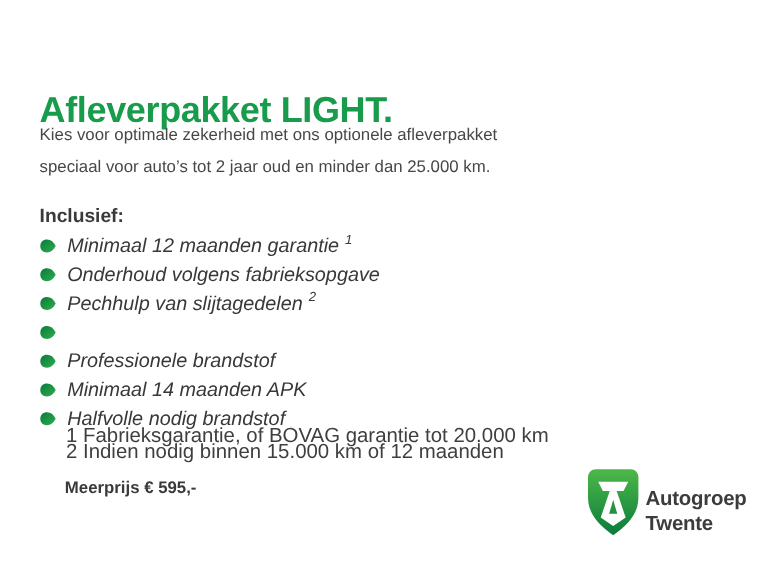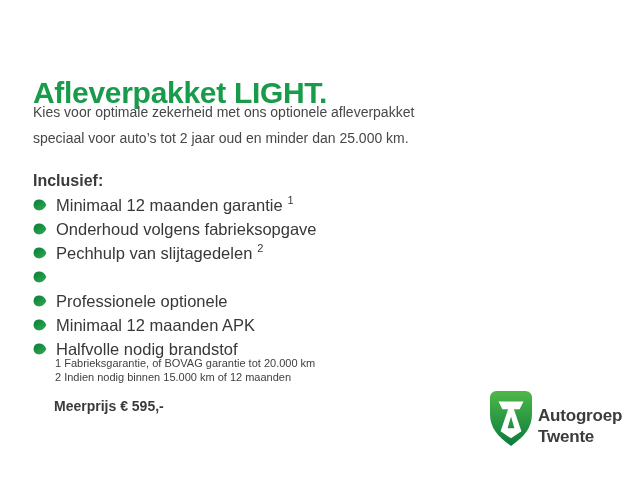--- a/index.html
+++ b/index.html
@@ -29,29 +29,29 @@
   .inclusief{
     position:absolute;left:33px;top:172px;
     font-size:16px;font-weight:700;color:var(--text-dark);
   }
   .features{
     position:absolute;left:33px;top:193px;
     list-style:none;margin:0;padding:0;
   }
   .features li{
     display:flex;align-items:center;height:24px;
-    font-size:16.5px;color:#383838;white-space:nowrap;
+    font-size:16.5px;color:#383838;white-space:nowrap;font-style:italic;
   }
   .leaf-icon{width:14px;height:12px;margin-right:9px;flex:0 0 auto;}
   .feat-sup{
     font-size:11px;position:relative;top:-5px;margin-left:5px;color:#383838;
   }
   .footnotes{
     position:absolute;left:55px;top:356px;
-    font-size:11px;line-height:14px;color:#3f3f3f;white-space:nowrap;
+    font-size:17px;line-height:14px;color:#3f3f3f;white-space:nowrap;
   }
   .price{
     position:absolute;left:54px;top:398px;
     font-size:14px;font-weight:700;color:var(--text-dark);white-space:nowrap;
   }
   .logo{
     position:absolute;left:489px;top:390px;
     display:flex;align-items:flex-end;
   }
   .logo-badge{width:44px;height:57px;flex:0 0 auto;}
@@ -119,28 +119,28 @@
     <li>
       <svg class="leaf-icon" viewBox="0 0 14 12">
           <use href="#leafShape" fill="url(#leafGrad)"></use>
         </svg>
       <sup class="feat-sup"></sup>
     </li>
     <li>
       <svg class="leaf-icon" viewBox="0 0 14 12">
           <use href="#leafShape" fill="url(#leafGrad)"></use>
         </svg>
-      <span>Professionele optionele</span>
+      <span>Professionele brandstof</span>
       <sup class="feat-sup"></sup>
     </li>
     <li>
       <svg class="leaf-icon" viewBox="0 0 14 12">
           <use href="#leafShape" fill="url(#leafGrad)"></use>
         </svg>
-      <span>Minimaal 12 maanden APK</span>
+      <span>Minimaal 14 maanden APK</span>
       <sup class="feat-sup"></sup>
     </li>
     <li>
       <svg class="leaf-icon" viewBox="0 0 14 12">
           <use href="#leafShape" fill="url(#leafGrad)"></use>
         </svg>
       <span>Halfvolle nodig brandstof</span>
       <sup class="feat-sup"></sup>
     </li>
   </ul>

